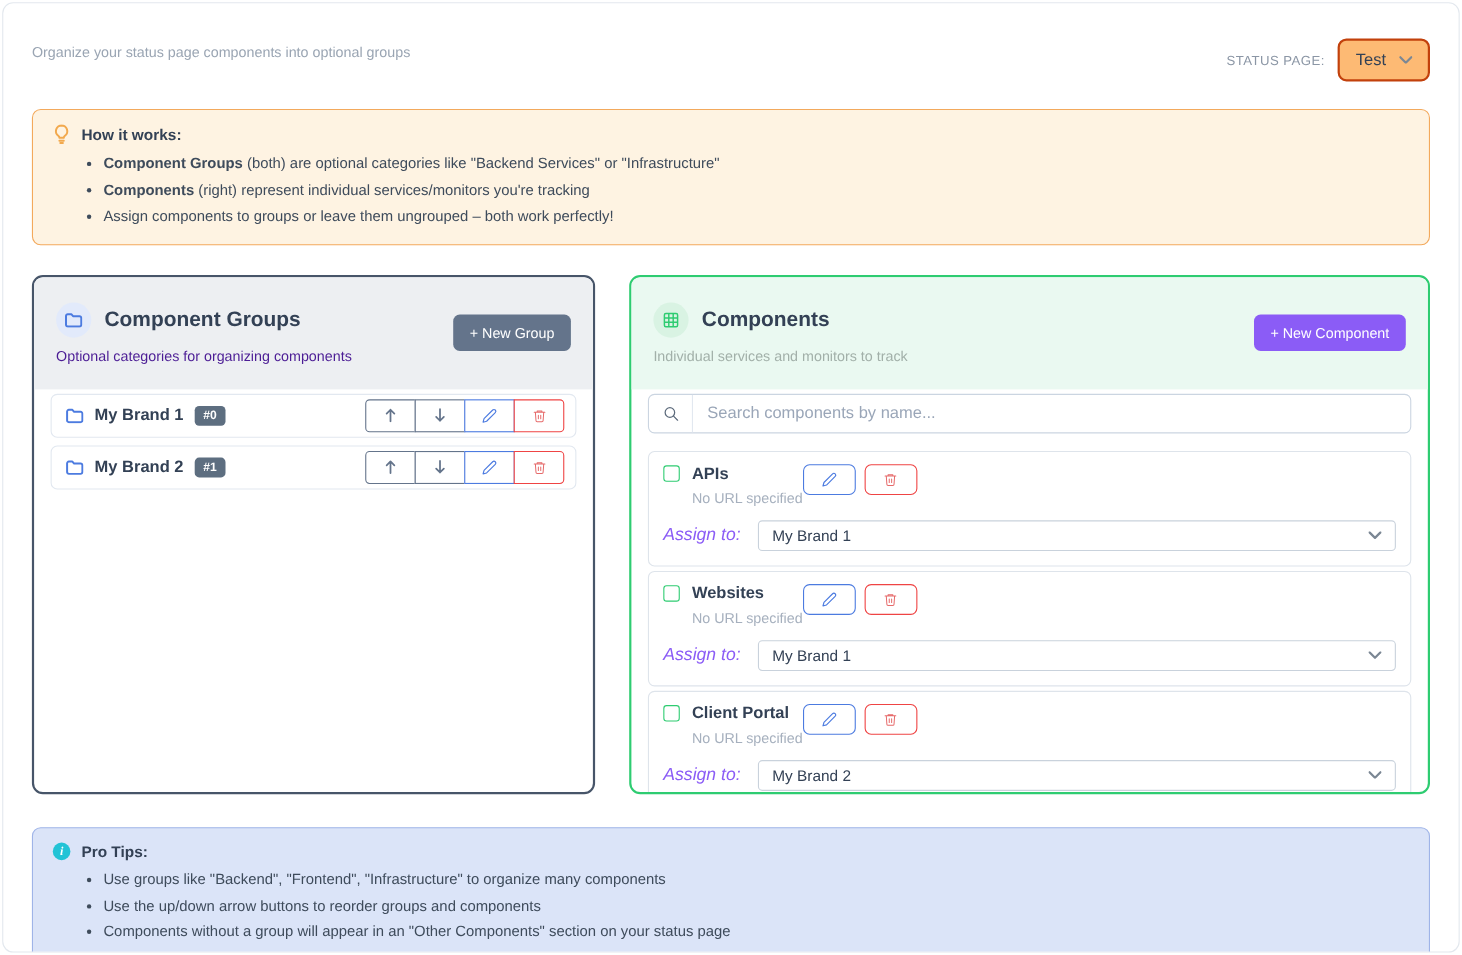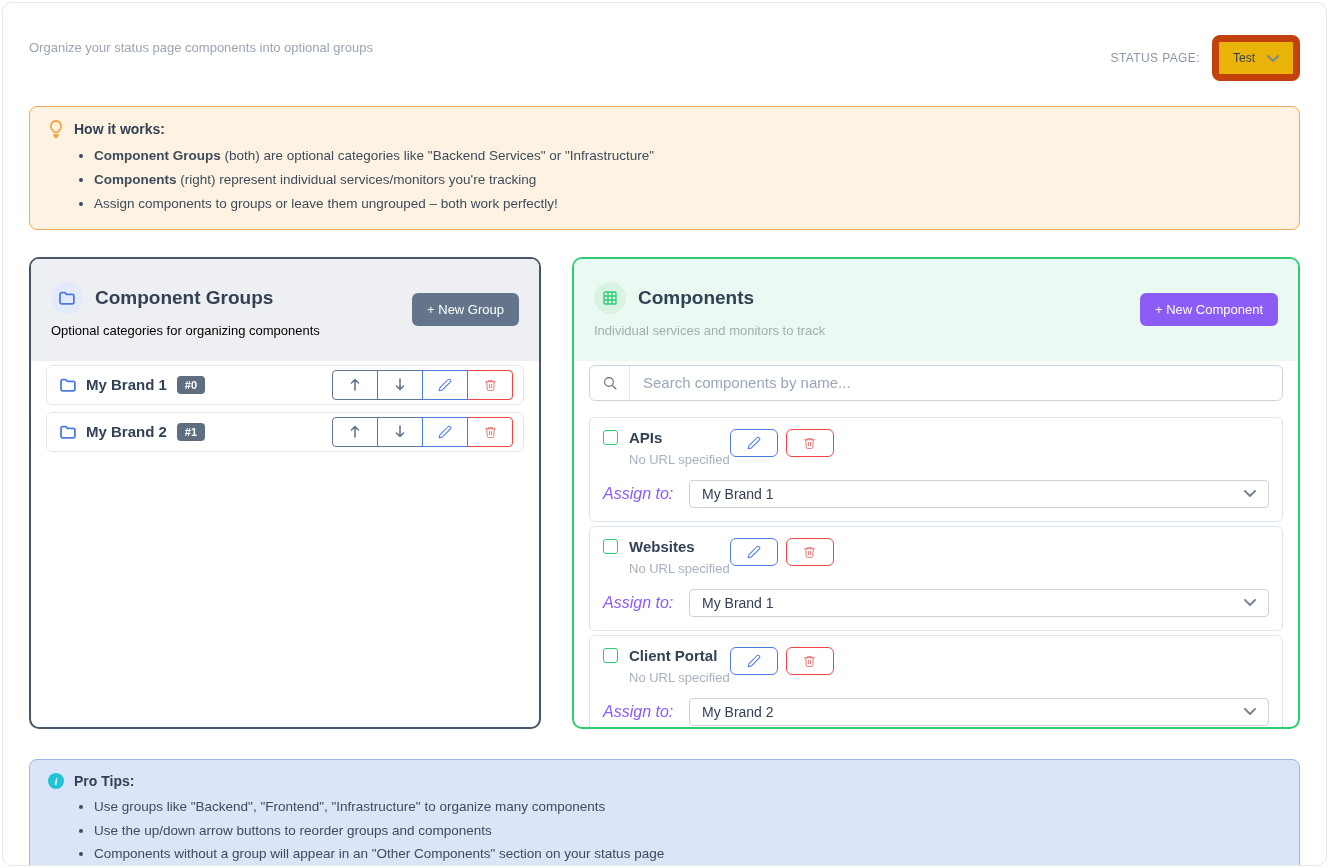--- a/index.html
+++ b/index.html
@@ -14,21 +14,21 @@
   
   .page-header{display:flex;justify-content:space-between;align-items:flex-start;}
   .header-title-row{display:flex;align-items:center;gap:18px;}
   .app-icon{width:34px;height:34px;border-radius:50%;background:#E4EAFC;display:grid;place-items:center;flex:none;}
   .grid-dots{display:grid;grid-template-columns:repeat(3,4px);grid-auto-rows:4px;gap:2px;}
   .grid-dots span{background:var(--accent-blue);border-radius:1px;}
   h1{font-size:26px;font-weight:600;color:#394559;margin:0;letter-spacing:.2px;}
   .header-sub{font-size:13px;color:#9AA5B3;margin-top:11px;}
   .status-wrap{display:flex;align-items:center;gap:12px;margin-top:6px;}
   .status-label{font-size:12px;color:#8B96A5;letter-spacing:.4px;}
-  .status-select{border:7px solid #c2410c;border-radius:8px;padding:9px 14px;display:flex;align-items:center;gap:12px;font-size:12px;color:var(--slate-dark);background:#eab308;cursor:pointer;}
+  .status-select{border:2px solid #c2410c;border-radius:8px;padding:9px 14px;display:flex;align-items:center;gap:12px;font-size:15px;color:var(--slate-dark);background:#fdba74;cursor:pointer;}
   .chev{stroke:#7B8794;fill:none;stroke-width:2;stroke-linecap:round;stroke-linejoin:round;}
 
   
   .info-box{border-radius:8px;padding:13px 18px 15px;margin-top:30px;}
   .info-box.how{background:#FEF3E2;border:1px solid #F3A95C;margin-top:25px;}
   .info-box.tips{background:#DBE4F8;border:1px solid #9FB4E8;}
   .info-title{display:flex;align-items:center;gap:10px;font-size:14px;font-weight:700;color:var(--slate-dark);}
   .info-box ul{margin:9px 0 0 46px;padding:0;}
   .info-box li{font-size:13.5px;color:#3E4B5B;margin-bottom:5px;line-height:1.4;}
   .info-box li:last-child{margin-bottom:0;}
@@ -42,21 +42,21 @@
   .panel.components{flex:1;border:2px solid var(--accent-green);}
   .panel-header{display:flex;justify-content:space-between;align-items:center;padding:18px 20px;height:102px;}
   .panel.groups .panel-header{background:#EDEFF2;}
   .panel.components .panel-header{background:#EAF9F1;}
   .panel-title-row{display:flex;align-items:center;gap:12px;}
   .panel-icon{width:32px;height:32px;border-radius:50%;display:grid;place-items:center;flex:none;}
   .panel.groups .panel-icon{background:#E2EAFB;}
   .panel.components .panel-icon{background:#D9F3E3;}
   h2{font-size:19px;font-weight:600;color:var(--slate-dark);margin:0;}
   .panel-sub{font-size:13px;margin-top:9px;}
-  .panel.groups .panel-sub{color:#000000;text-align:center;}
+  .panel.groups .panel-sub{color:#4c1d95;text-align:center;}
   .panel.components .panel-sub{color:#A2B0A9;}
   .btn-new{border:none;border-radius:6px;color:#fff;font-size:13px;padding:9px 15px;cursor:pointer;font-family:inherit;}
   .btn-new.group{background:#64748B;}
   .btn-new.component{background:#8b5cf6;}
   .panel-body{padding:4px 15px;}
 
   
   .group-row{display:flex;align-items:center;gap:10px;border:1px solid #E2E8F0;border-radius:6px;padding:4px 10px 4px 13px;height:40px;margin-bottom:7px;background:#fff;}
   .folder-ic{stroke:var(--accent-blue);fill:none;stroke-width:1.8;stroke-linejoin:round;}
   .group-name{font-size:15px;font-weight:700;color:var(--slate-dark);}

